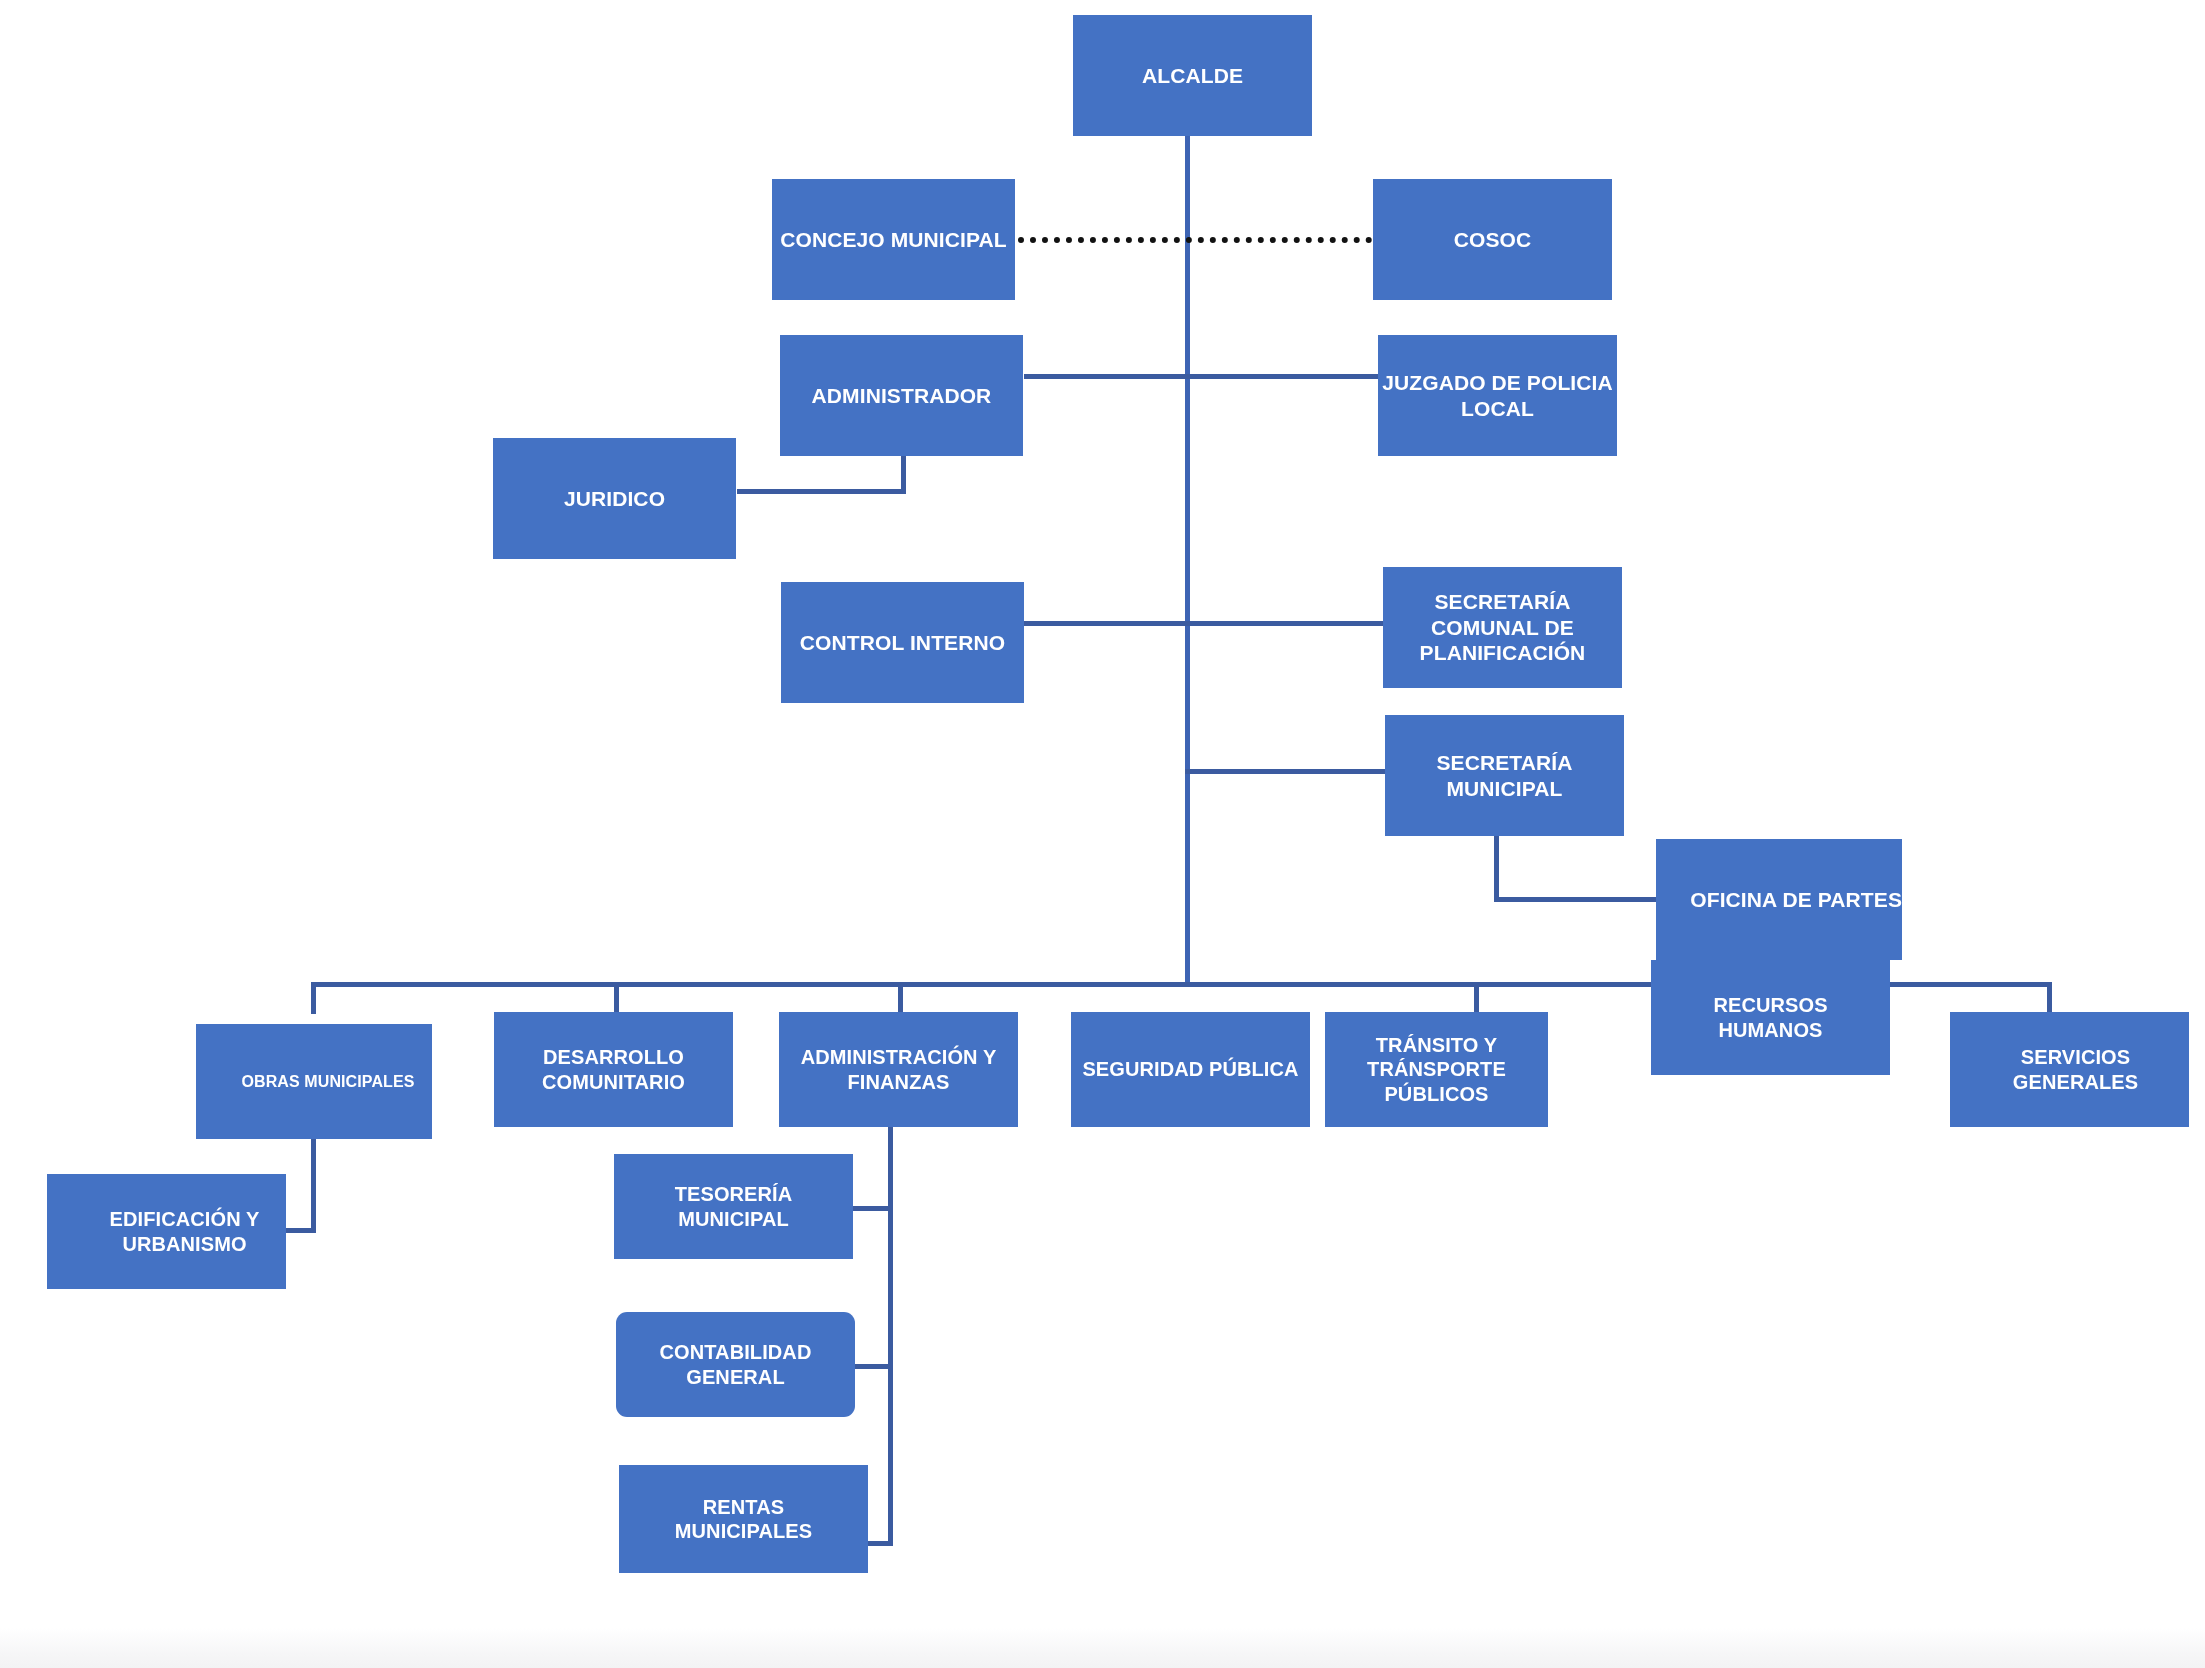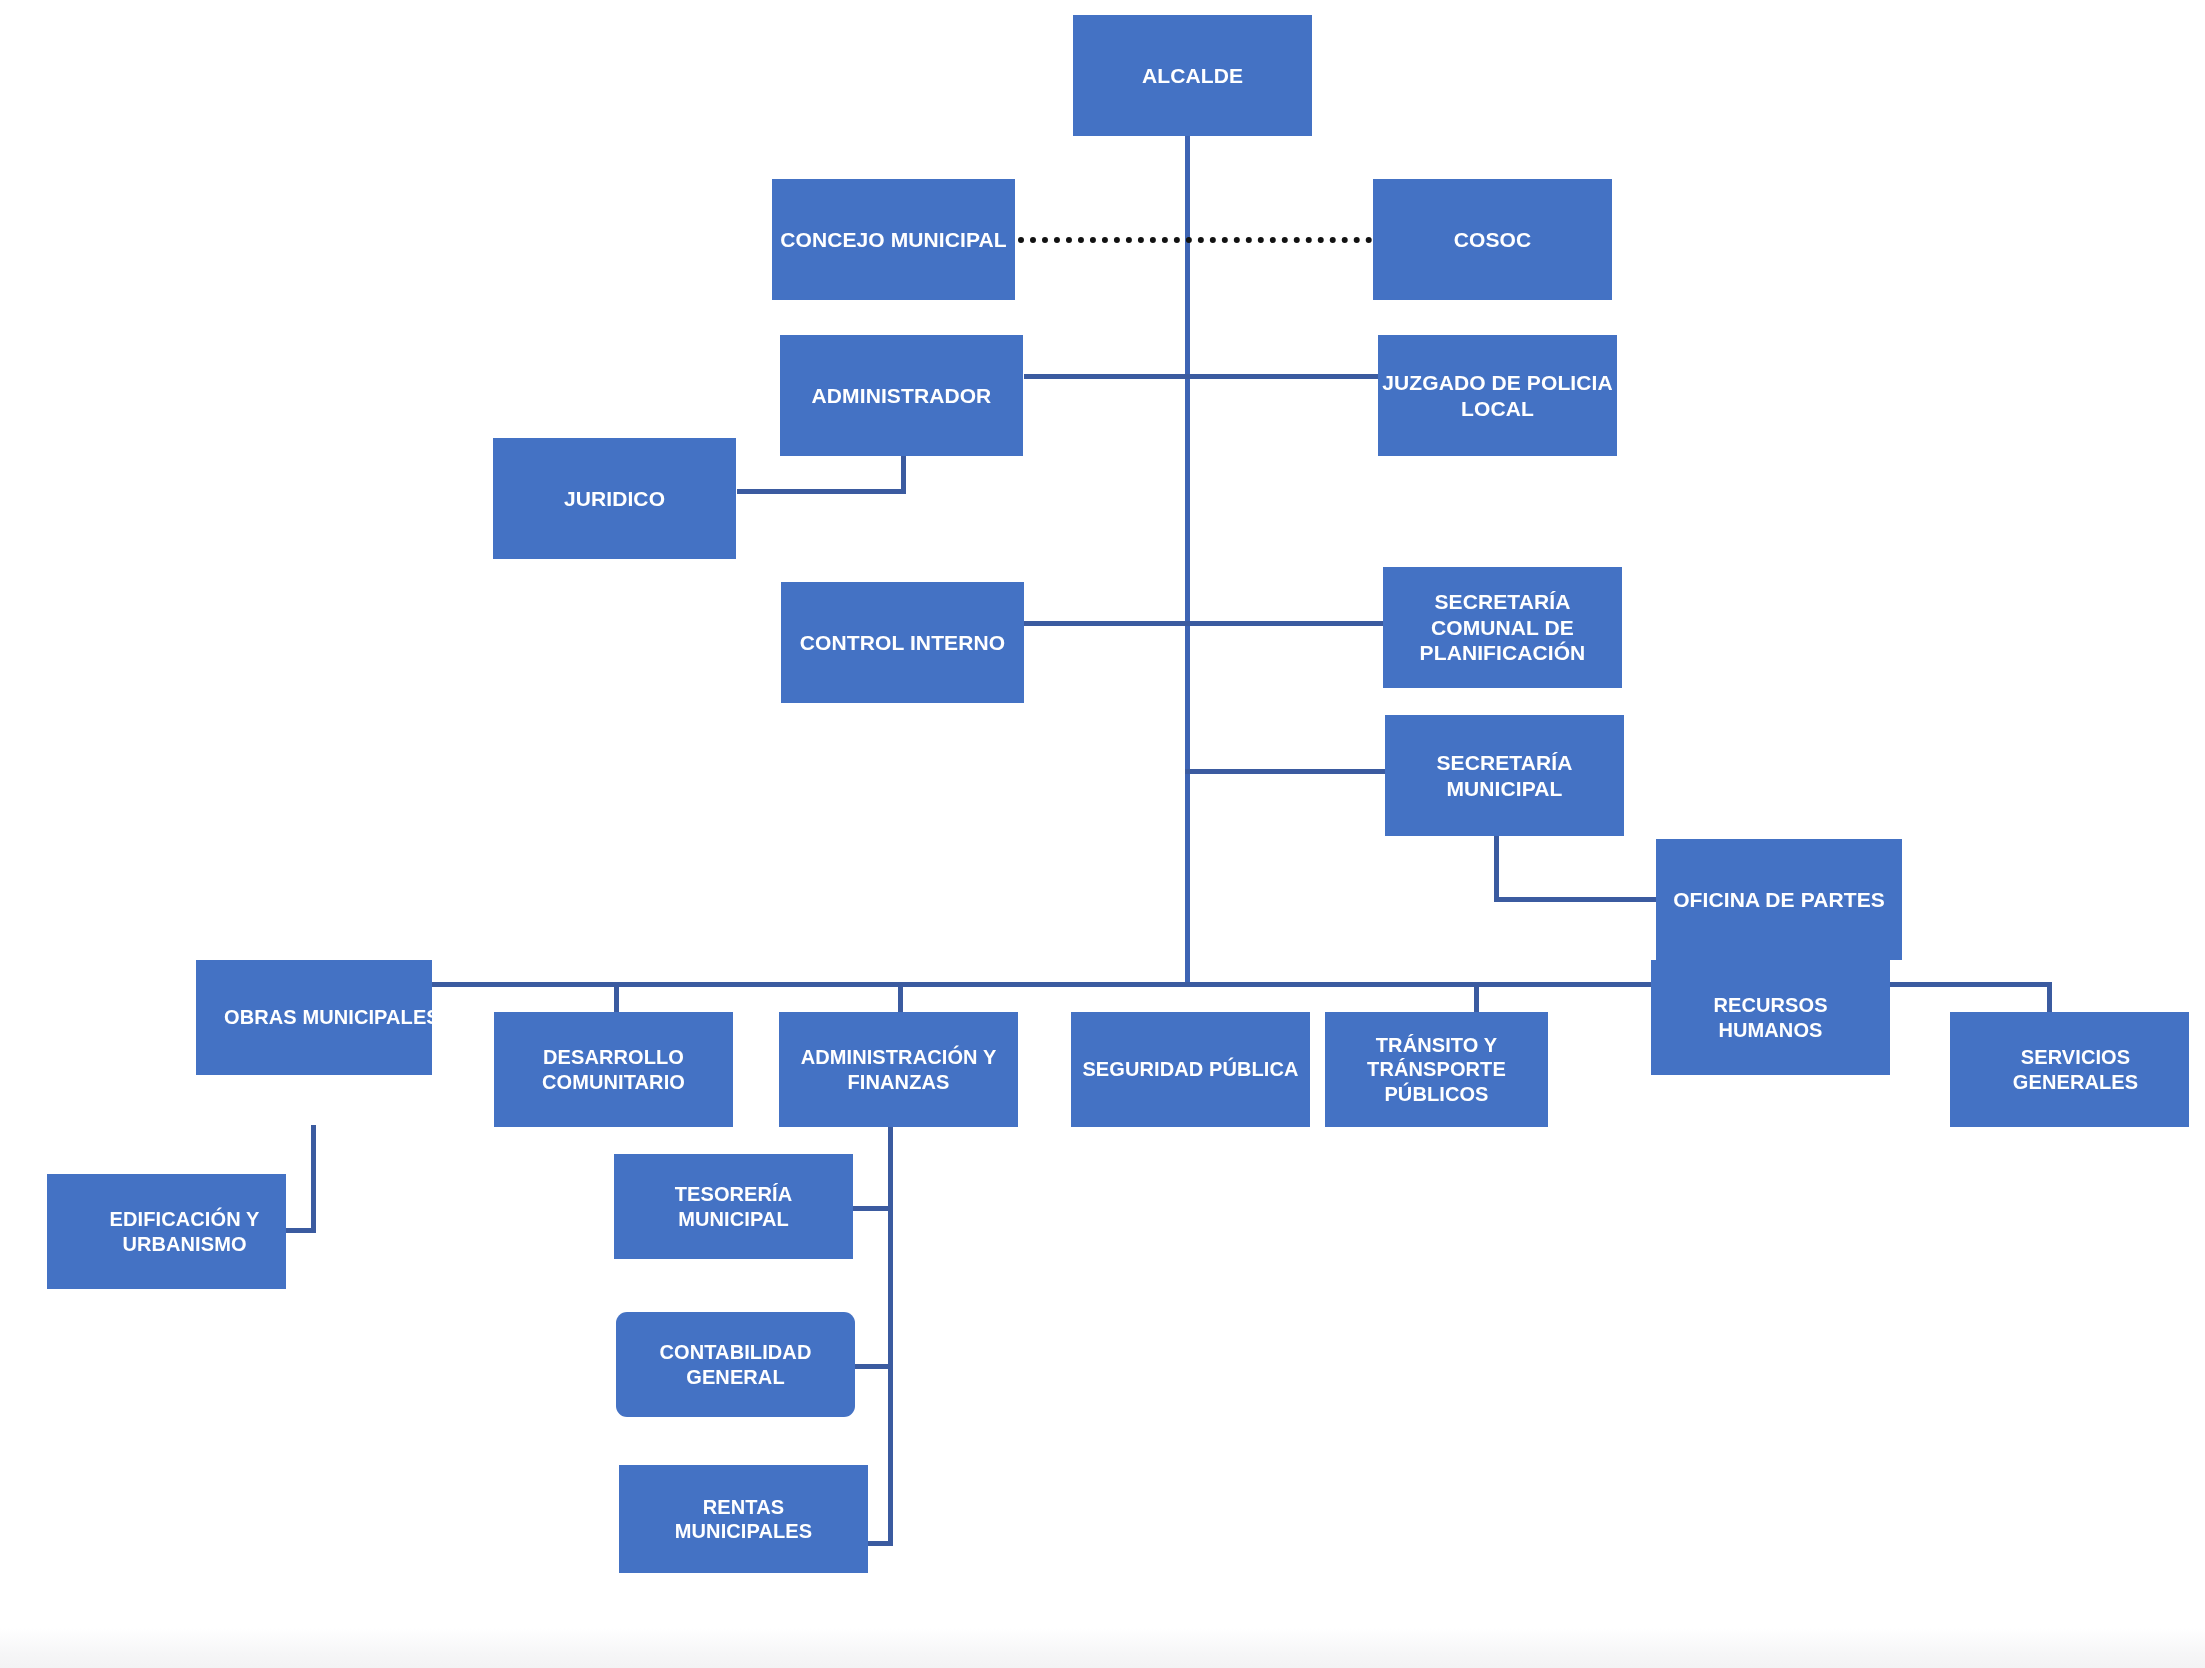--- a/index.html
+++ b/index.html
@@ -138,25 +138,25 @@
     </span>
   </div>
 
   <div class="node" style="left:1385px; top:715px; width:239px; height:121px; font-size:21px;">
     <span class="lbl">
       <span>SECRETARÍA</span><br>
       <span>MUNICIPAL</span>
     </span>
   </div>
 
-  <div class="node" style="left:1656px; top:839px; width:246px; height:121px; font-size:21px;">
+  <div class="node" style="left:1656px; top:839px; width:246px; height:121px; font-size:21px;text-align:right;">
     <span class="lbl">OFICINA DE PARTES</span>
   </div>
 
-  <div class="node" style="left:196px; top:960px; width:236px; height:115px; font-size:20px;padding-left:28px;">
+  <div class="node" style="left:196px; top:1024px; width:236px; height:115px; font-size:16px;padding-left:28px;">
     <span class="lbl">OBRAS MUNICIPALES</span>
   </div>
 
   <div class="node" style="left:494px; top:1012px; width:239px; height:115px; font-size:20px;">
     <span class="lbl">
       <span>DESARROLLO</span><br>
       <span>COMUNITARIO</span>
     </span>
   </div>
 

